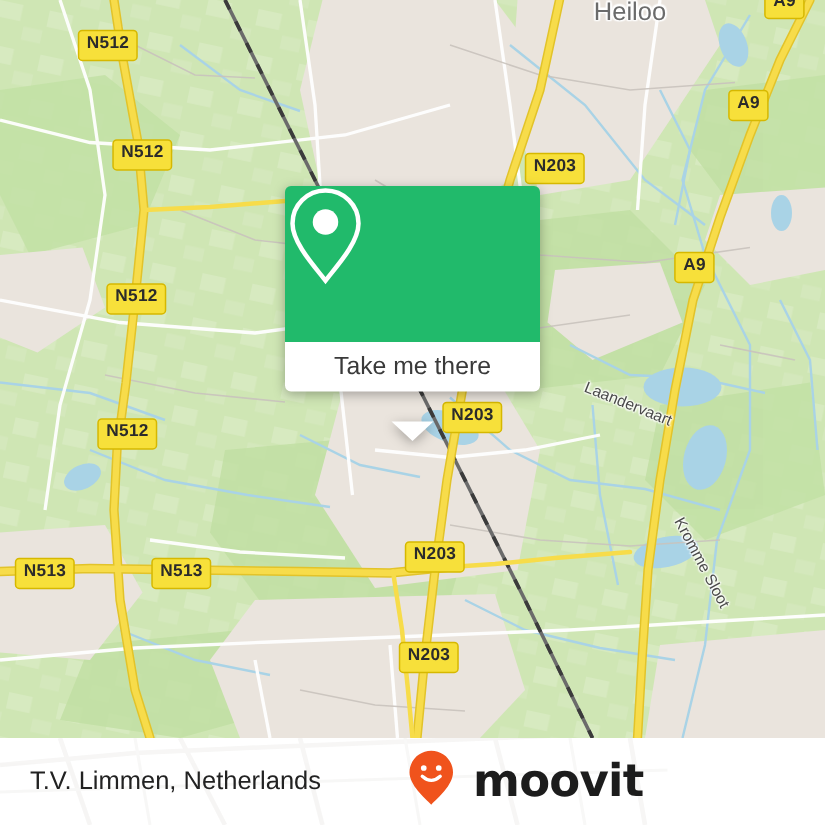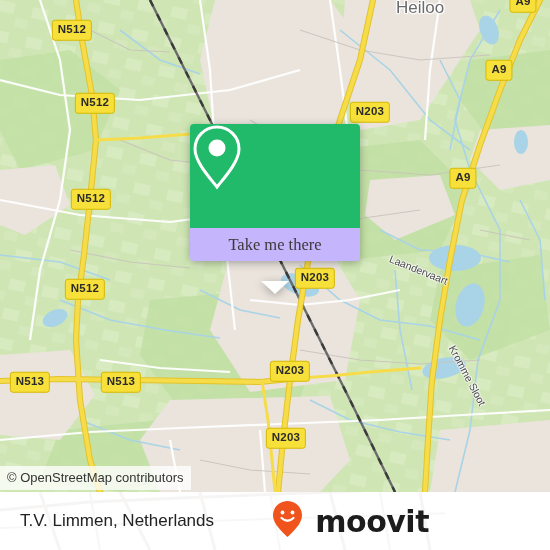--- a/index.html
+++ b/index.html
@@ -62,24 +62,24 @@
     left:190px;top:124px;width:170px;
     filter:drop-shadow(0 2px 4px rgba(0,0,0,.30));
   }
   #popup-green{
     background:#21ba6b;
     height:104px;
     border-radius:4px 4px 0 0;
     display:flex;align-items:center;justify-content:center;
   }
   #popup-white{
-    background:#c4b5fd;
+    background:#ffffff;
     height:33px;
     border-radius:0 0 4px 4px;
-    display:flex;align-items:center;justify-content:center;font-family:Liberation Serif, serif;
+    display:flex;align-items:center;justify-content:center;
   }
   #popup-label{
     color:#3a3a3a;font-size:16.5px;white-space:nowrap;
   }
   #popup-tail{
     position:absolute;left:50%;top:157px;
     width:0;height:0;margin-left:-14px;
     border-left:14px solid transparent;
     border-right:14px solid transparent;
     border-top:13px solid #ffffff;
@@ -252,21 +252,20 @@
       <div class="shield" style="left:523px;top:2px;">A9</div>
       <div class="shield" style="left:499px;top:70px;">A9</div>
       <div class="shield" style="left:463px;top:178px;">A9</div>
     </div>
 
     <div class="place-label" style="left:420px;top:8px;">Heiloo</div>
 
     <div class="water-label" style="left:390px;top:252px;transform:rotate(22deg);">Laandervaart</div>
     <div class="water-label" style="left:452px;top:340px;transform:rotate(62deg);">Kromme Sloot</div>
 
-    <div id="attrib">© OpenStreetMap contributors</div>
 
     <div id="popup">
       <div id="popup-green">
         <span>
           <svg width="54" height="66" viewBox="0 0 54 66" aria-hidden="true">
             <path d="M27 3 C14.8 3 5 12.8 5 25 C5 38 20 54 27 63 C34 54 49 38 49 25 C49 12.8 39.2 3 27 3 Z" fill="none" stroke="#ffffff" stroke-width="3"></path>
             <circle cx="27" cy="24" r="8.5" fill="#ffffff"></circle>
           </svg>
         </span>
       </div>

